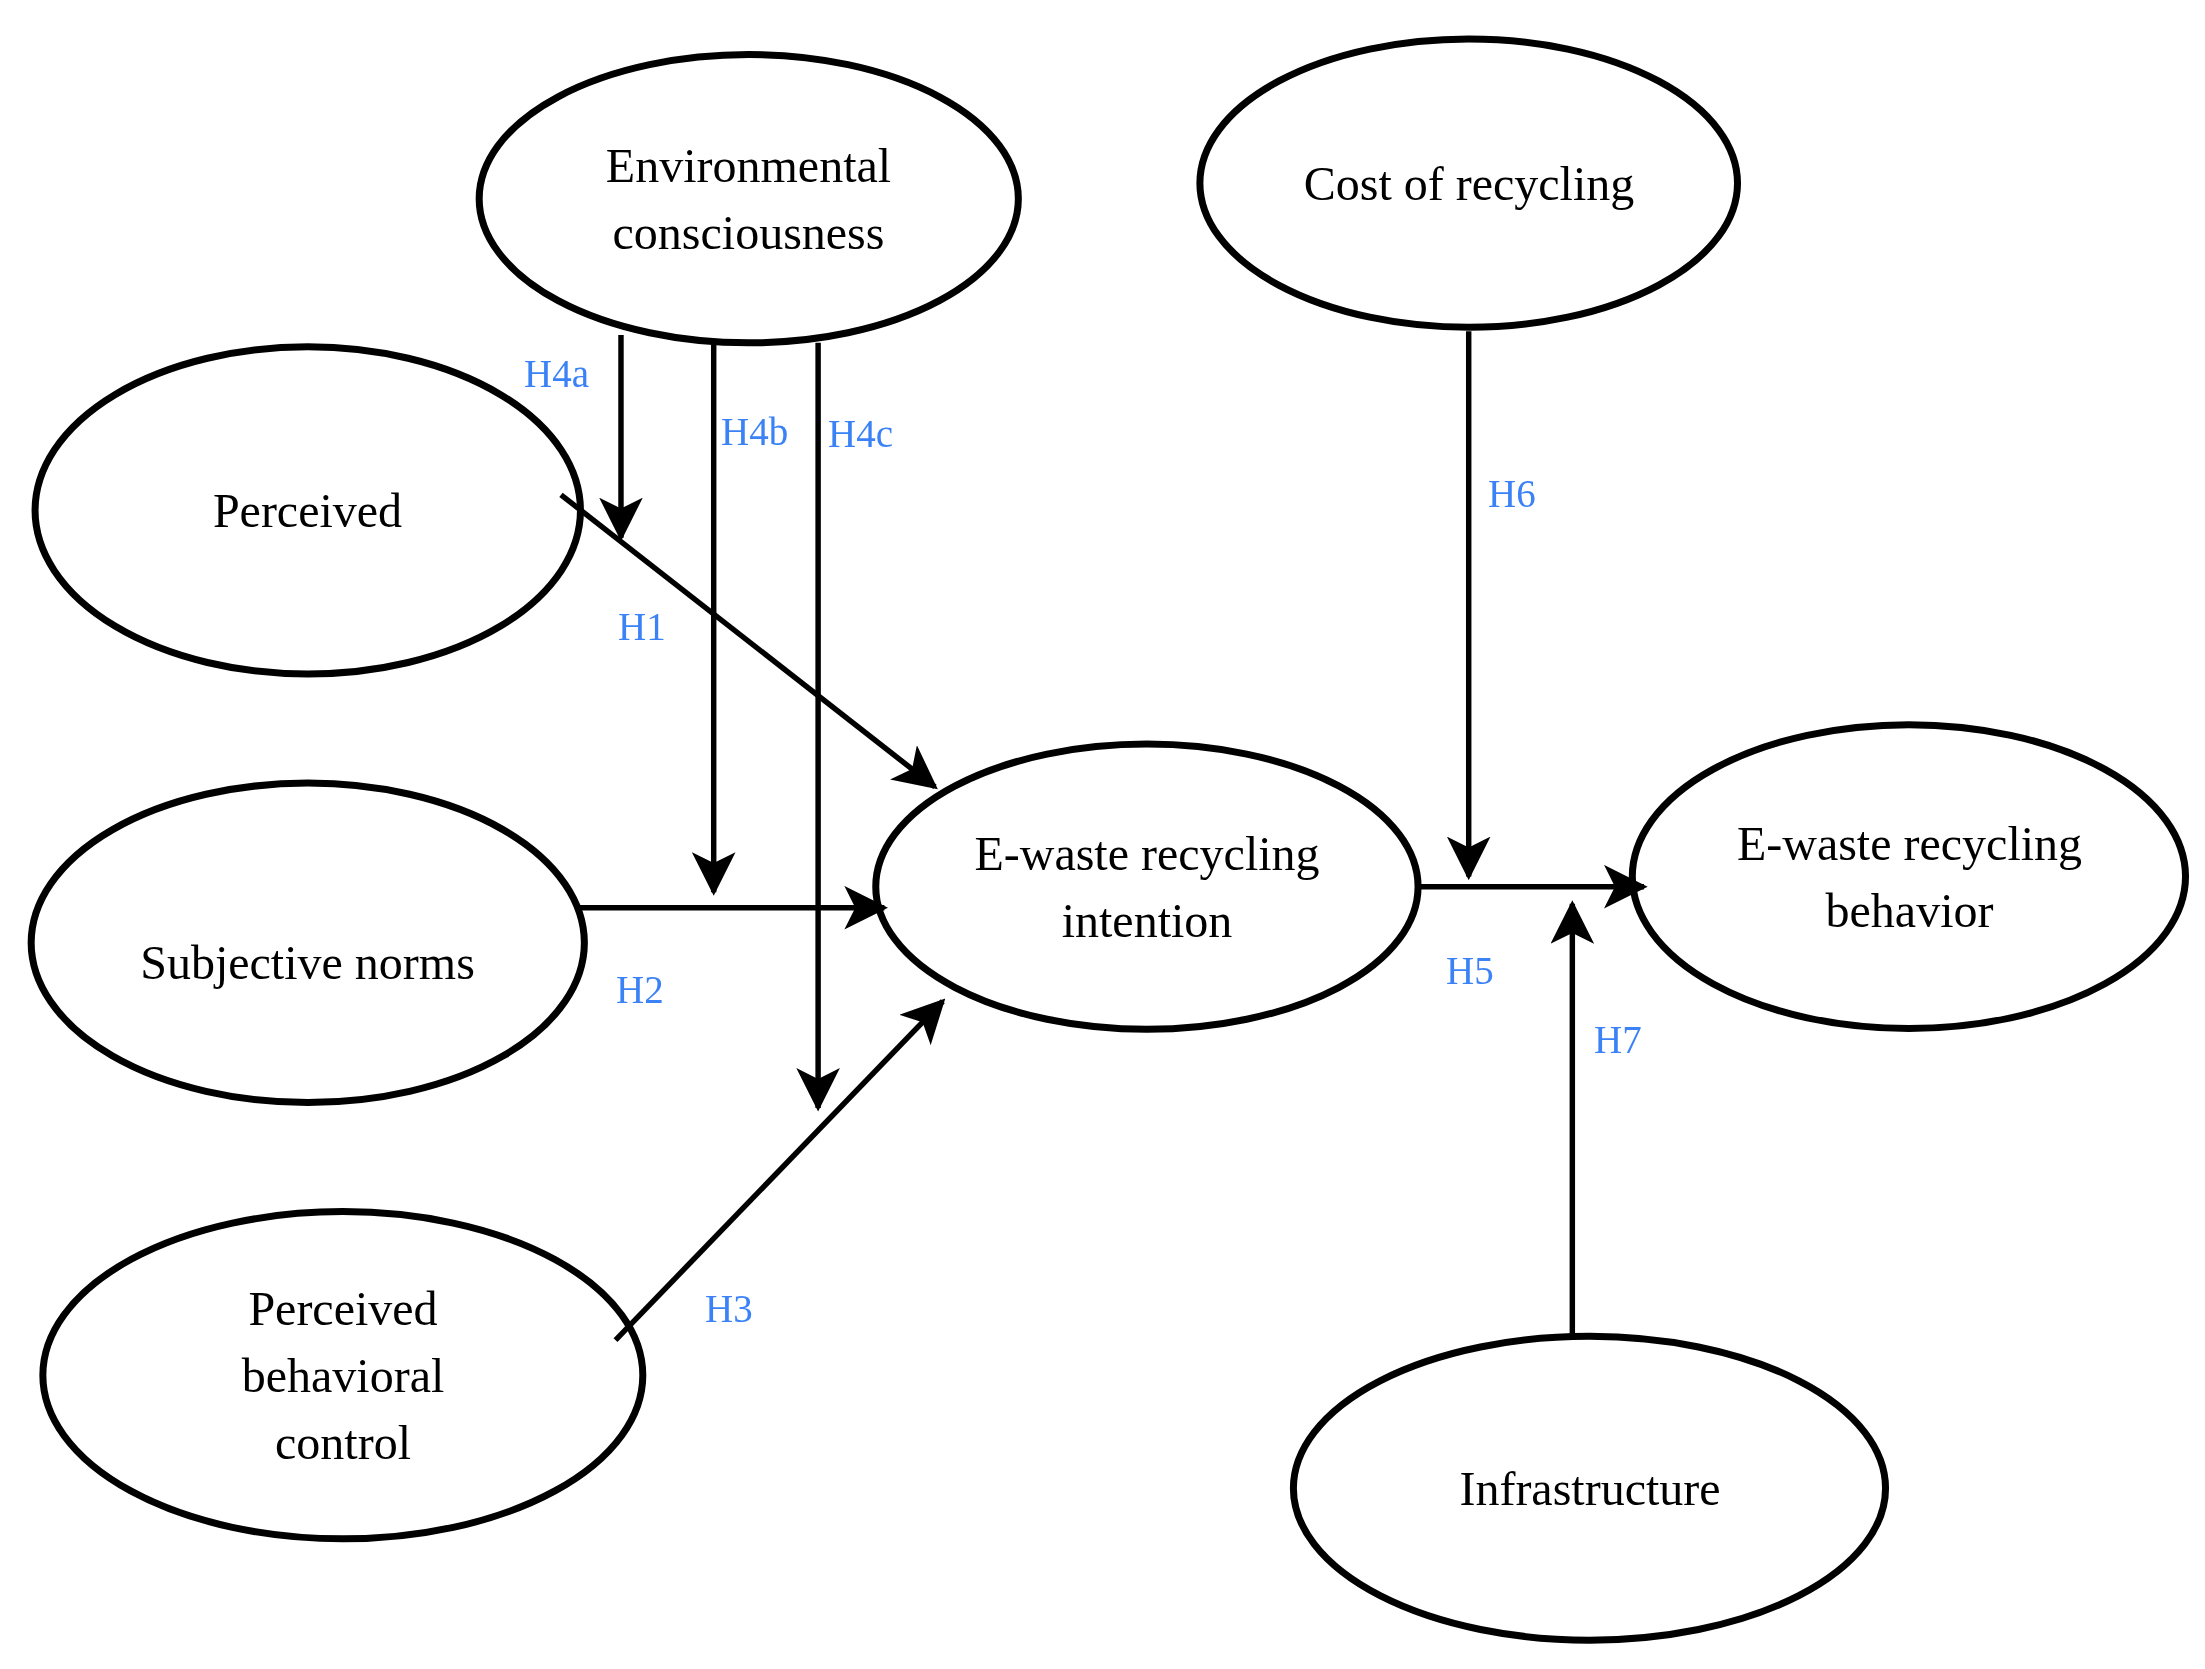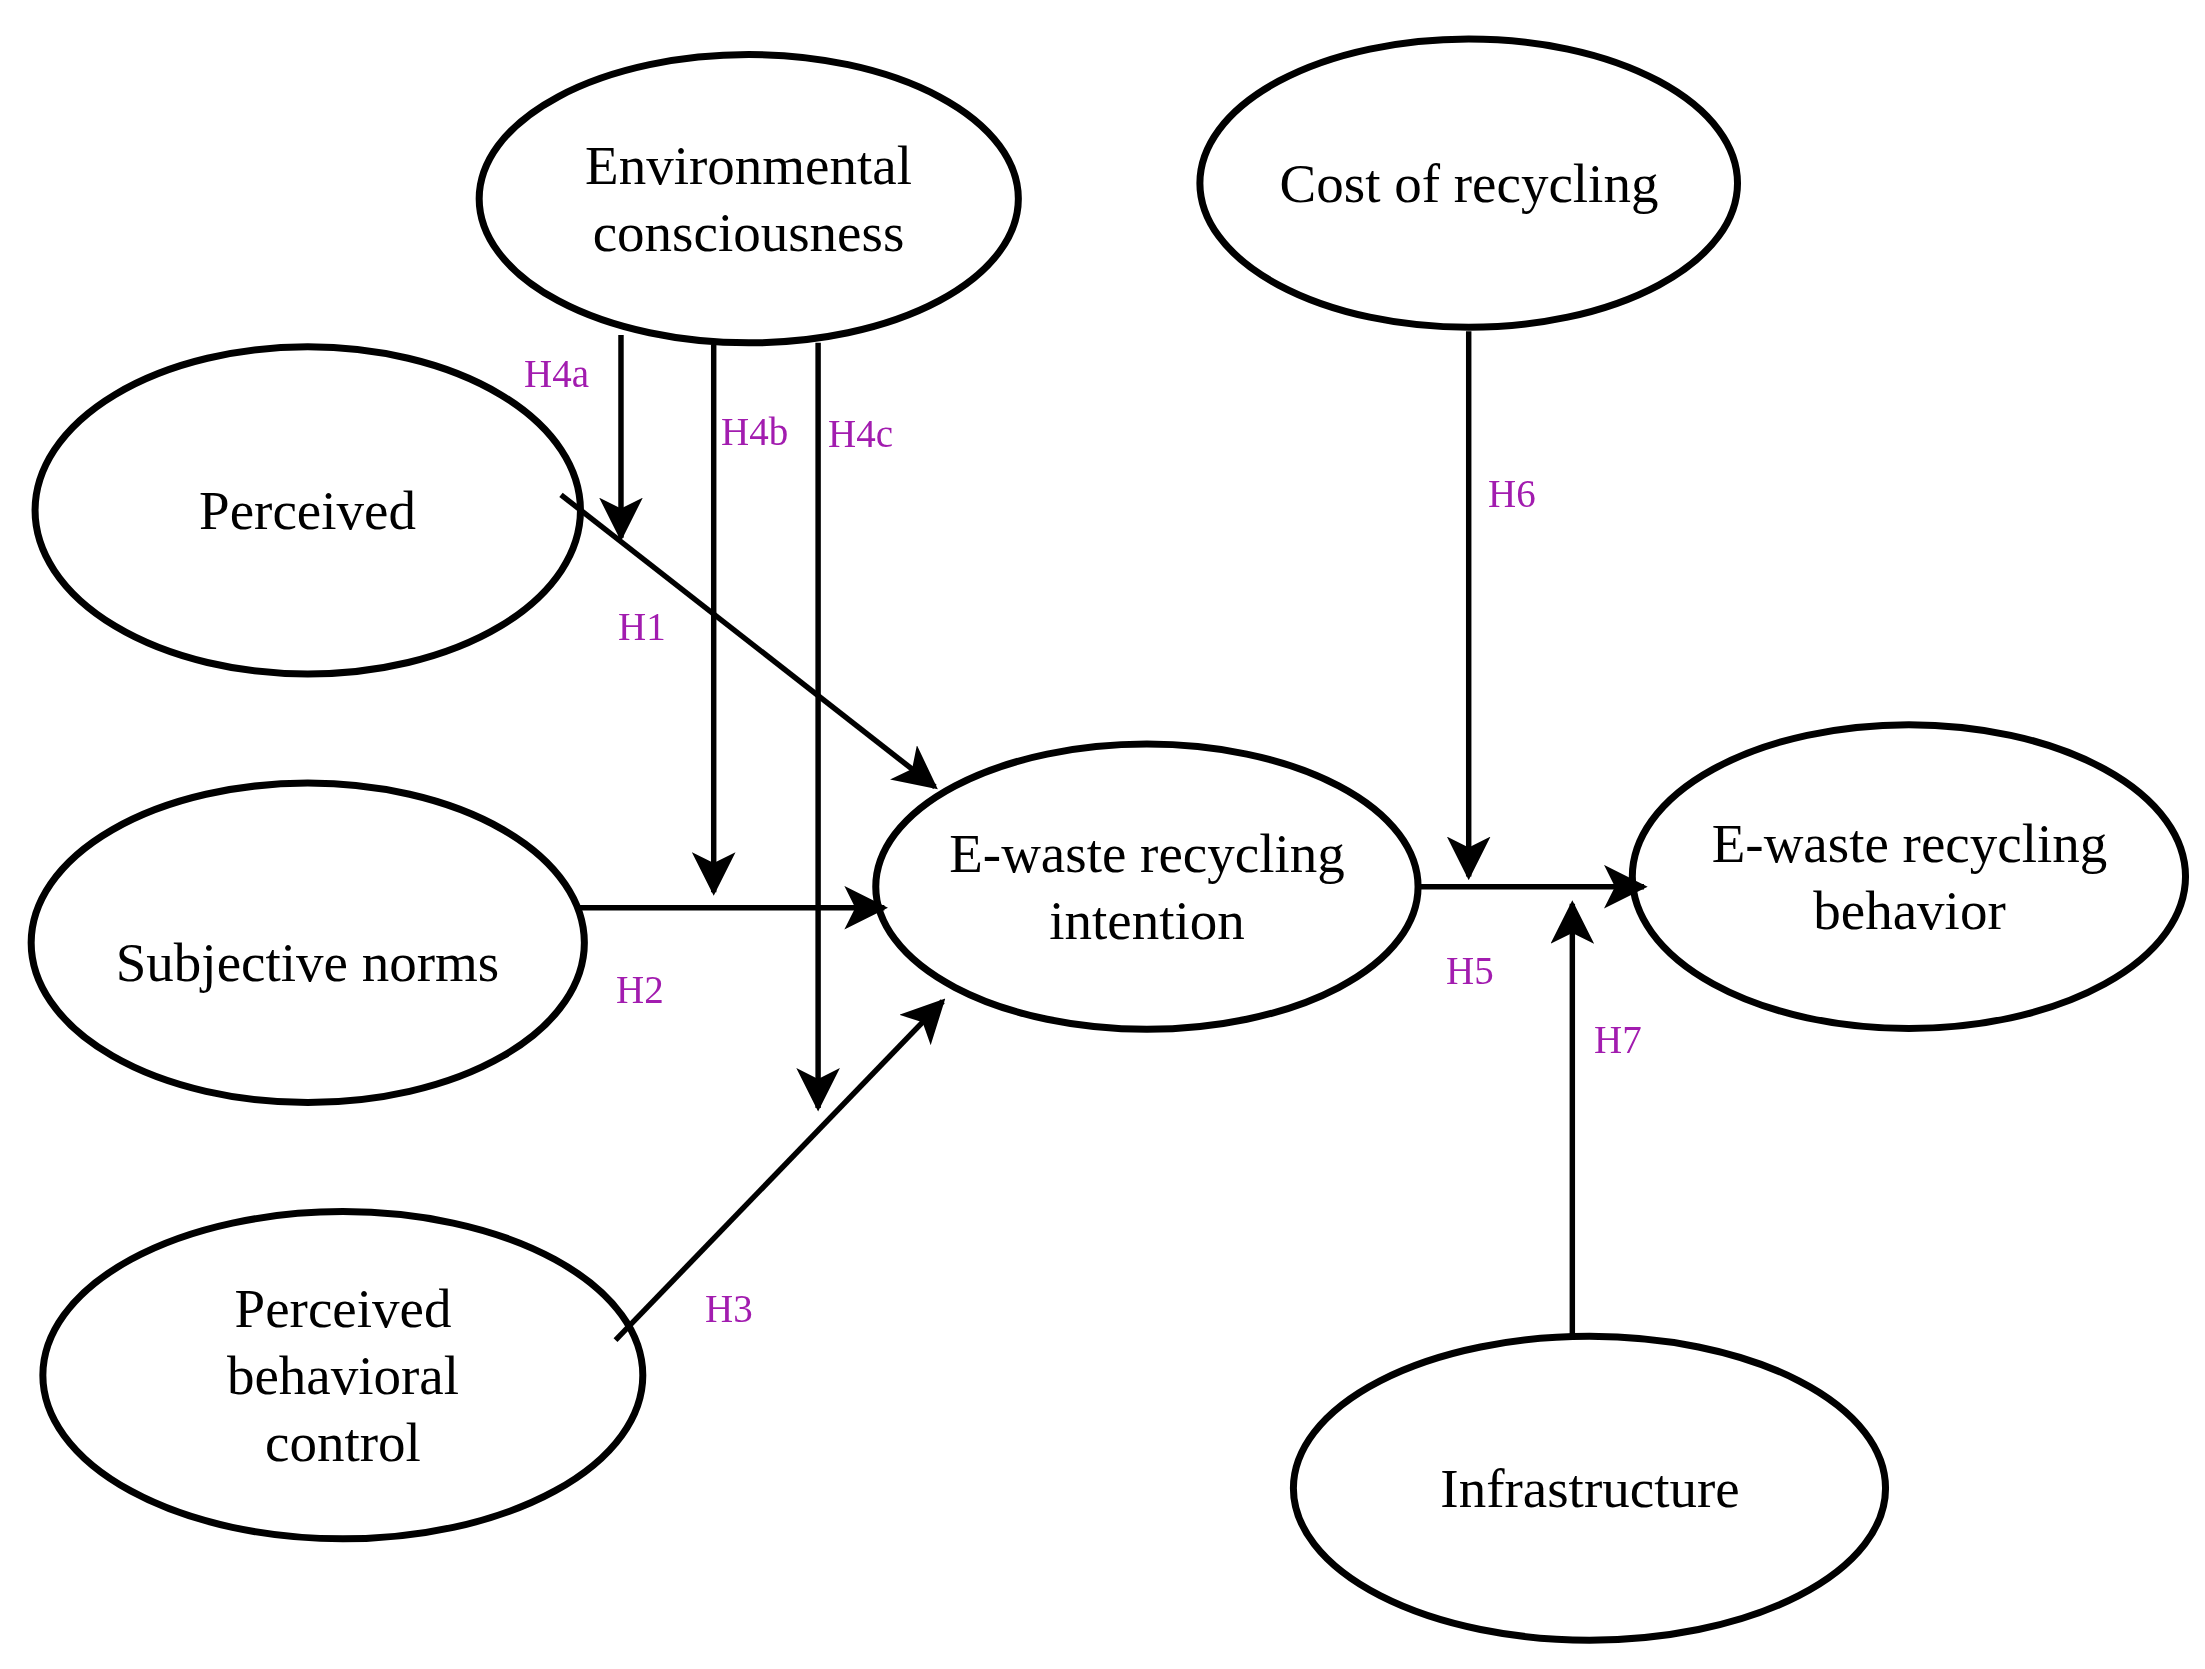--- a/index.html
+++ b/index.html
@@ -3,31 +3,31 @@
 <meta charset="utf-8">
 <style>
   html,body{margin:0;padding:0;background:#ffffff;}
   body{width:2205px;height:1669px;font-family:"Liberation Serif", serif;}
   #canvas{position:relative;width:2205px;height:1669px;background:#fff;overflow:hidden;}
   svg#diagram{position:absolute;left:0;top:0;width:2205px;height:1669px;}
   .node-label{
     position:absolute;
     text-align:center;
     font-family:"Liberation Serif", serif;
-    font-size:55px;
+    font-size:48px;
     line-height:67px;
     color:#000;
     white-space:pre-line;
     pointer-events:none;
   }
   .edge-label{
     position:absolute;
     font-family:"Liberation Serif", serif;
     font-size:39px;
-    color:#a21caf;
+    color:#3b82f6;
     white-space:nowrap;
   }
   ellipse.node-shape{fill:#ffffff;stroke:#000000;}
   line.edge-line,path.edge-line{stroke:#000000;fill:none;}
 </style>
 </head>
 <body>
 
 <div id="canvas">
 

